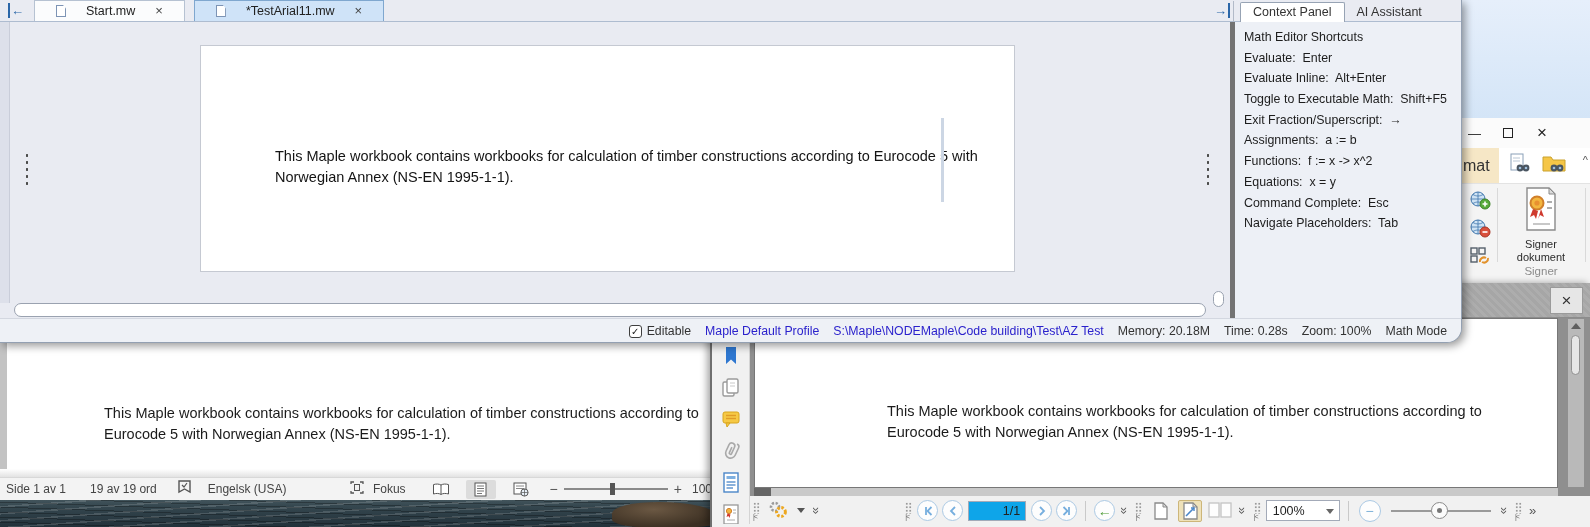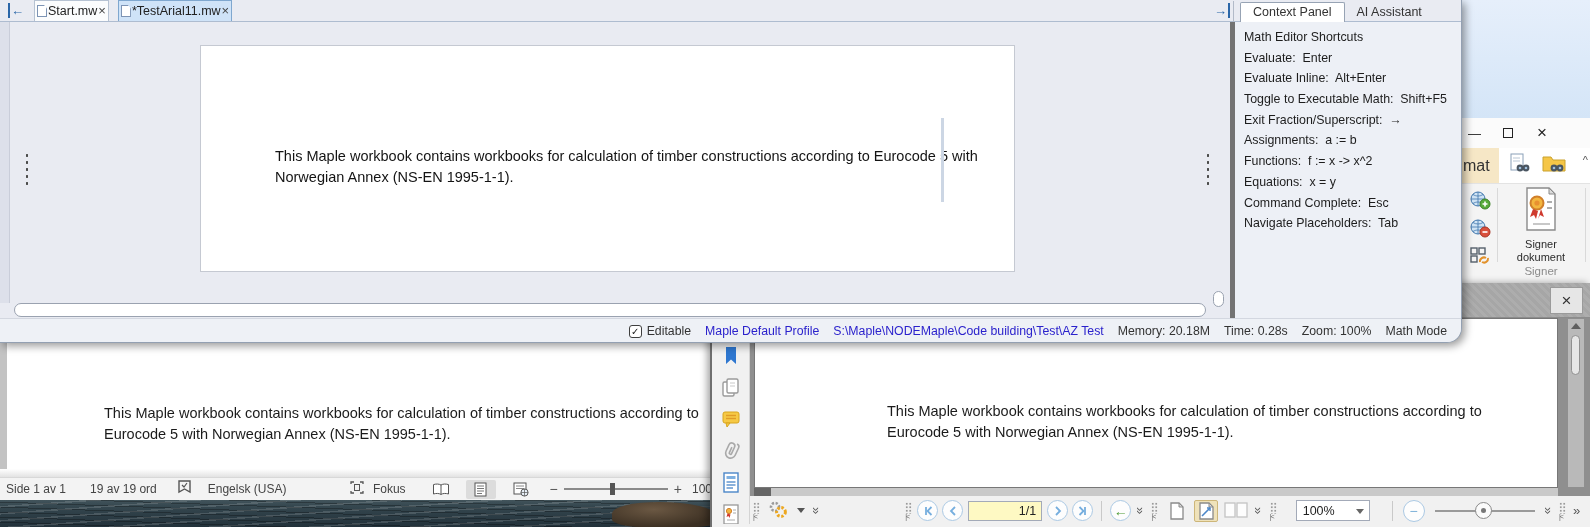--- a/index.html
+++ b/index.html
@@ -88,49 +88,49 @@
   .pdf-toolbar{position:absolute;left:38px;top:213px;right:0;height:29px;background:#f1f1f1;
       display:flex;align-items:center;font-size:11px;color:#555}
   .hwrap{display:flex;flex-direction:column;align-items:flex-start;margin:0 3px}
   .grip{width:7px;height:12px;background-image:radial-gradient(circle,#9a9a9a 1px,transparent 1.2px);
       background-size:3.5px 3.5px}
   .ovf{font-size:7px;color:#666;line-height:6px;letter-spacing:-1px}
   .chevdd{display:inline-block;transform:rotate(90deg);font-size:13px;color:#555;margin:0 4px}
   .chevrr{font-size:13px;color:#555;margin:0 4px}
   .navbtn{width:21px;height:21px;border:1.5px solid #abc9e4;border-radius:50%;background:#fdfdfd;
       display:flex;align-items:center;justify-content:center;margin:0 2px;cursor:pointer}
-  .pagebox{width:74px;height:20px;background:#fef9c3;border:1px solid #a3aab8;font-size:12.5px;
+  .pagebox{width:58px;height:20px;background:#0ea5e9;border:1px solid #a3aab8;font-size:12.5px;
       color:#222;text-align:right;padding:2px 5px 0 0;margin:0 3px}
   .tsep{width:1px;height:20px;background:#c9c9c9;margin:0 6px}
   .greenarr{font-weight:bold;color:#4b9a33;font-size:14px}
   .pgico{margin:0 3px;display:flex;align-items:center;justify-content:center;
       width:24px;height:22px;border-radius:2px}
   .pgico.active{background:#efe2ba;border:1px solid #cdb679}
   .zoombox{width:74px;height:21px;background:#fff;border:1px solid #a3aab8;display:flex;
-      align-items:center;font-size:12.5px;color:#222;padding-left:6px;margin:0 16px;position:relative}
+      align-items:center;font-size:12.5px;color:#222;padding-left:6px;margin:0 2px;position:relative}
   .zb-caret{position:absolute;right:5px;top:8px;width:0;height:0;border-left:4px solid transparent;
       border-right:4px solid transparent;border-top:5px solid #666}
   .mincirc{width:22px;height:22px;border:1.5px solid #abc9e4;border-radius:50%;background:#fdfdfd;
       display:flex;align-items:center;justify-content:center;color:#7fb2d9;font-size:14px;margin:0 4px}
   .pslider{width:100px;height:2px;background:#9a9a9a;position:relative;margin:0 6px}
   .pknob{position:absolute;left:40px;top:-8px;width:17px;height:17px;border:1.5px solid #8a8a8a;
       border-radius:50%;background:#fbfbfb;display:flex;align-items:center;justify-content:center}
   .pknob::after{content:"";width:5px;height:5px;border-radius:50%;background:#777}
   .pdf-bottom{position:absolute;left:0;top:241px;right:0;height:3px;background:#f1f1f1}
 
   
   .maple{left:0;top:0;width:1462px;height:343px;z-index:4;background:#e9ebf2;
       border-right:1px solid #93a0b2;border-bottom:1px solid #93a0b2;
       border-radius:0 0 15px 0;box-shadow:3px 3px 8px rgba(0,0,0,.4);overflow:hidden}
   .m-tabbar{position:absolute;left:0;top:0;right:0;height:22px;background:#e9ebf2;
       border-bottom:1px solid #aebcd0;display:flex;align-items:flex-end}
   .m-coll{color:#2a66a8;font-size:13px;font-weight:bold;padding:2px 6px 3px 8px;cursor:pointer}
   .barL{border-left:2px solid #2a66a8;padding-left:1px}
   .barR{border-right:2px solid #2a66a8;padding-right:1px}
-  .m-tab{height:21px;display:flex;align-items:center;gap:1px;padding:0 2px;font-size:12.5px;
+  .m-tab{height:21px;display:flex;align-items:center;gap:20px;padding:0 21px;font-size:12.5px;
       color:#222;background:#fbfcfd;border:1px solid #b6c2d2;border-bottom:none;cursor:pointer}
   .m-tab.active{background:#cfe3f8;border-color:#7fa7cf}
   .tabdoc{width:10px;height:12px;background:#fff;border:1px solid #7d94b5;
       clip-path:polygon(0 0,70% 0,100% 30%,100% 100%,0 100%)}
   .tabx{color:#444;font-size:13px;line-height:10px;cursor:pointer}
   .m-ctabs{position:absolute;left:1233px;top:1px;height:21px;display:flex;align-items:flex-end;
       border-left:1px solid #b2bac8;padding-left:6px}
   .m-ctab{font-size:12.5px;color:#333;padding:2px 12px 3px 12px;cursor:pointer}
   .m-ctab.active{background:#fff;border:1px solid #97a3b4;border-bottom:none;border-radius:2px 2px 0 0}
   .m-leftstrip{position:absolute;left:0;top:22px;width:10px;height:281px;background:#dde0ea;

